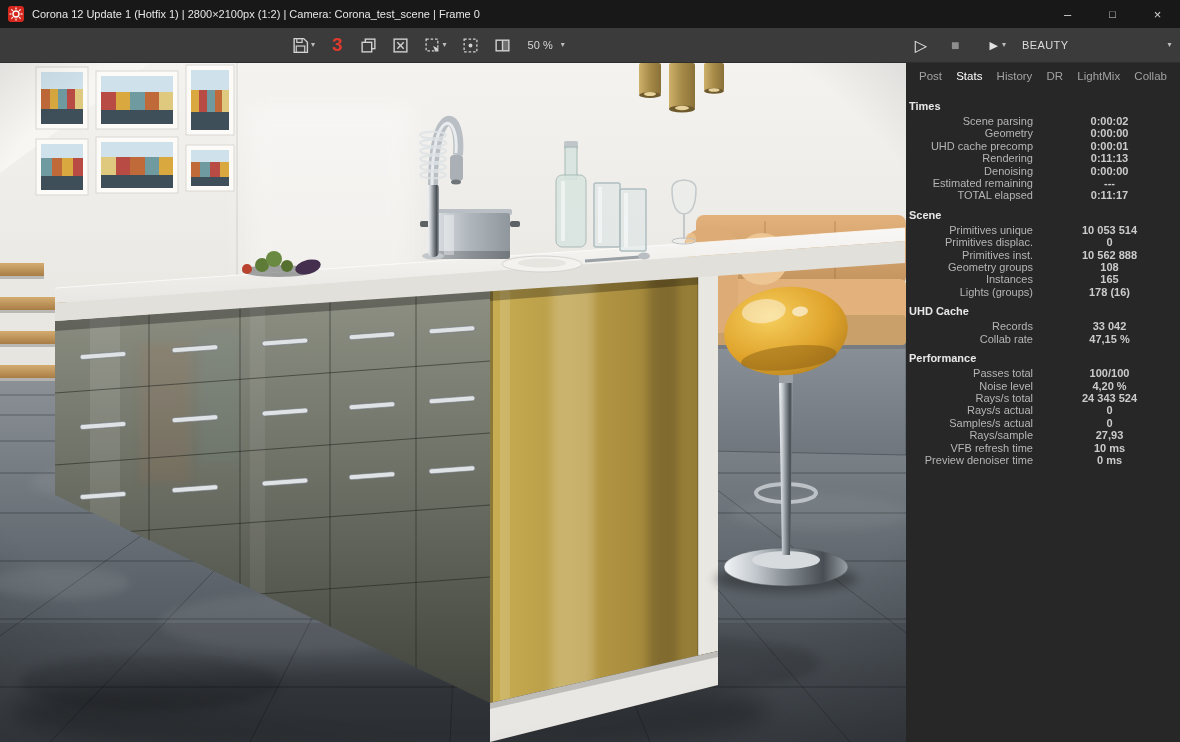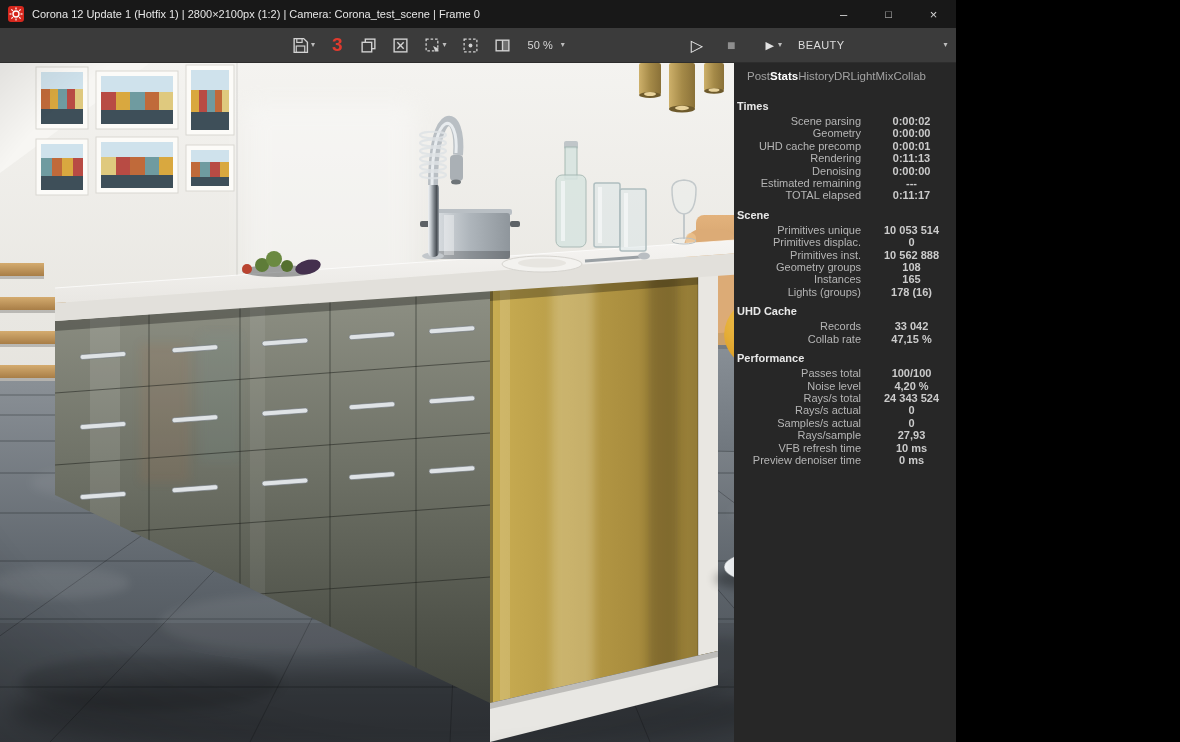--- a/index.html
+++ b/index.html
@@ -1,18 +1,18 @@
 <!DOCTYPE html>
 <html><head>
 <meta charset="utf-8">
 <style>
   * { margin:0; padding:0; box-sizing:border-box; }
   html,body { width:1180px; height:742px; overflow:hidden; background:#000;
     font-family:"Liberation Sans", sans-serif; }
-  .app { width:956px; height:742px; display:flex; flex-direction:column; }
+  .app { width:1180px; height:742px; display:flex; flex-direction:column; }
 
   
   .titlebar { height:28px; background:#181818; display:flex; align-items:center; color:#e6e6e6; }
   .app-icon { width:16px; height:16px; margin:0 8px 0 8px; display:flex; }
   .title-text { font-size:11px; color:#e6e6e6; white-space:nowrap; }
   .win-controls { margin-left:auto; display:flex; height:28px; }
   .win-btn { width:45px; height:28px; display:flex; align-items:center; justify-content:center;
     color:#d4d4d4; font-size:13px; cursor:default; }
   .win-btn.maxi { font-size:11px; }
 
@@ -32,23 +32,23 @@
   .beauty-sel { width:150px; margin-left:10px; display:flex; align-items:center; justify-content:space-between;
     color:#dcdcdc; font-size:11px; letter-spacing:.4px; }
 
   
   .content { flex:1; display:flex; }
   .viewport { width:906px; height:679px; background:#111; position:relative; overflow:hidden; }
   .viewport svg { display:block; }
 
   
   .stats-panel { width:274px; height:679px; background:#272727; color:#c8c8c8; overflow:hidden; }
-  .tabs { height:26px; display:flex; align-items:center; justify-content:flex-start; padding:0 13px 0 13px; }
+  .tabs { height:26px; display:flex; align-items:center; justify-content:space-between; padding:0 13px 0 13px; }
   .tab { font-size:11.5px; color:#a2a2a2; cursor:default; }
-  .tab.active { color:#ffffff; font-weight:700; }
+  .tab.active { color:#ffffff; font-weight:400; }
   .sections { padding:4px 4px 0 2px; }
   .section-title { font-size:11px; font-weight:700; color:#e8e8e8; margin:7px 0 3px 1px; }
   .stat-row { display:flex; line-height:12.4px; font-size:11px; }
   .stat-label { width:135px; text-align:right; padding-right:10px; color:#b5b5b5; white-space:nowrap; }
   .stat-value { flex:1; text-align:center; color:#cbcbcb; white-space:nowrap;font-weight:bold; }
 </style>
 </head>
 <body>
 
 <div class="app">

